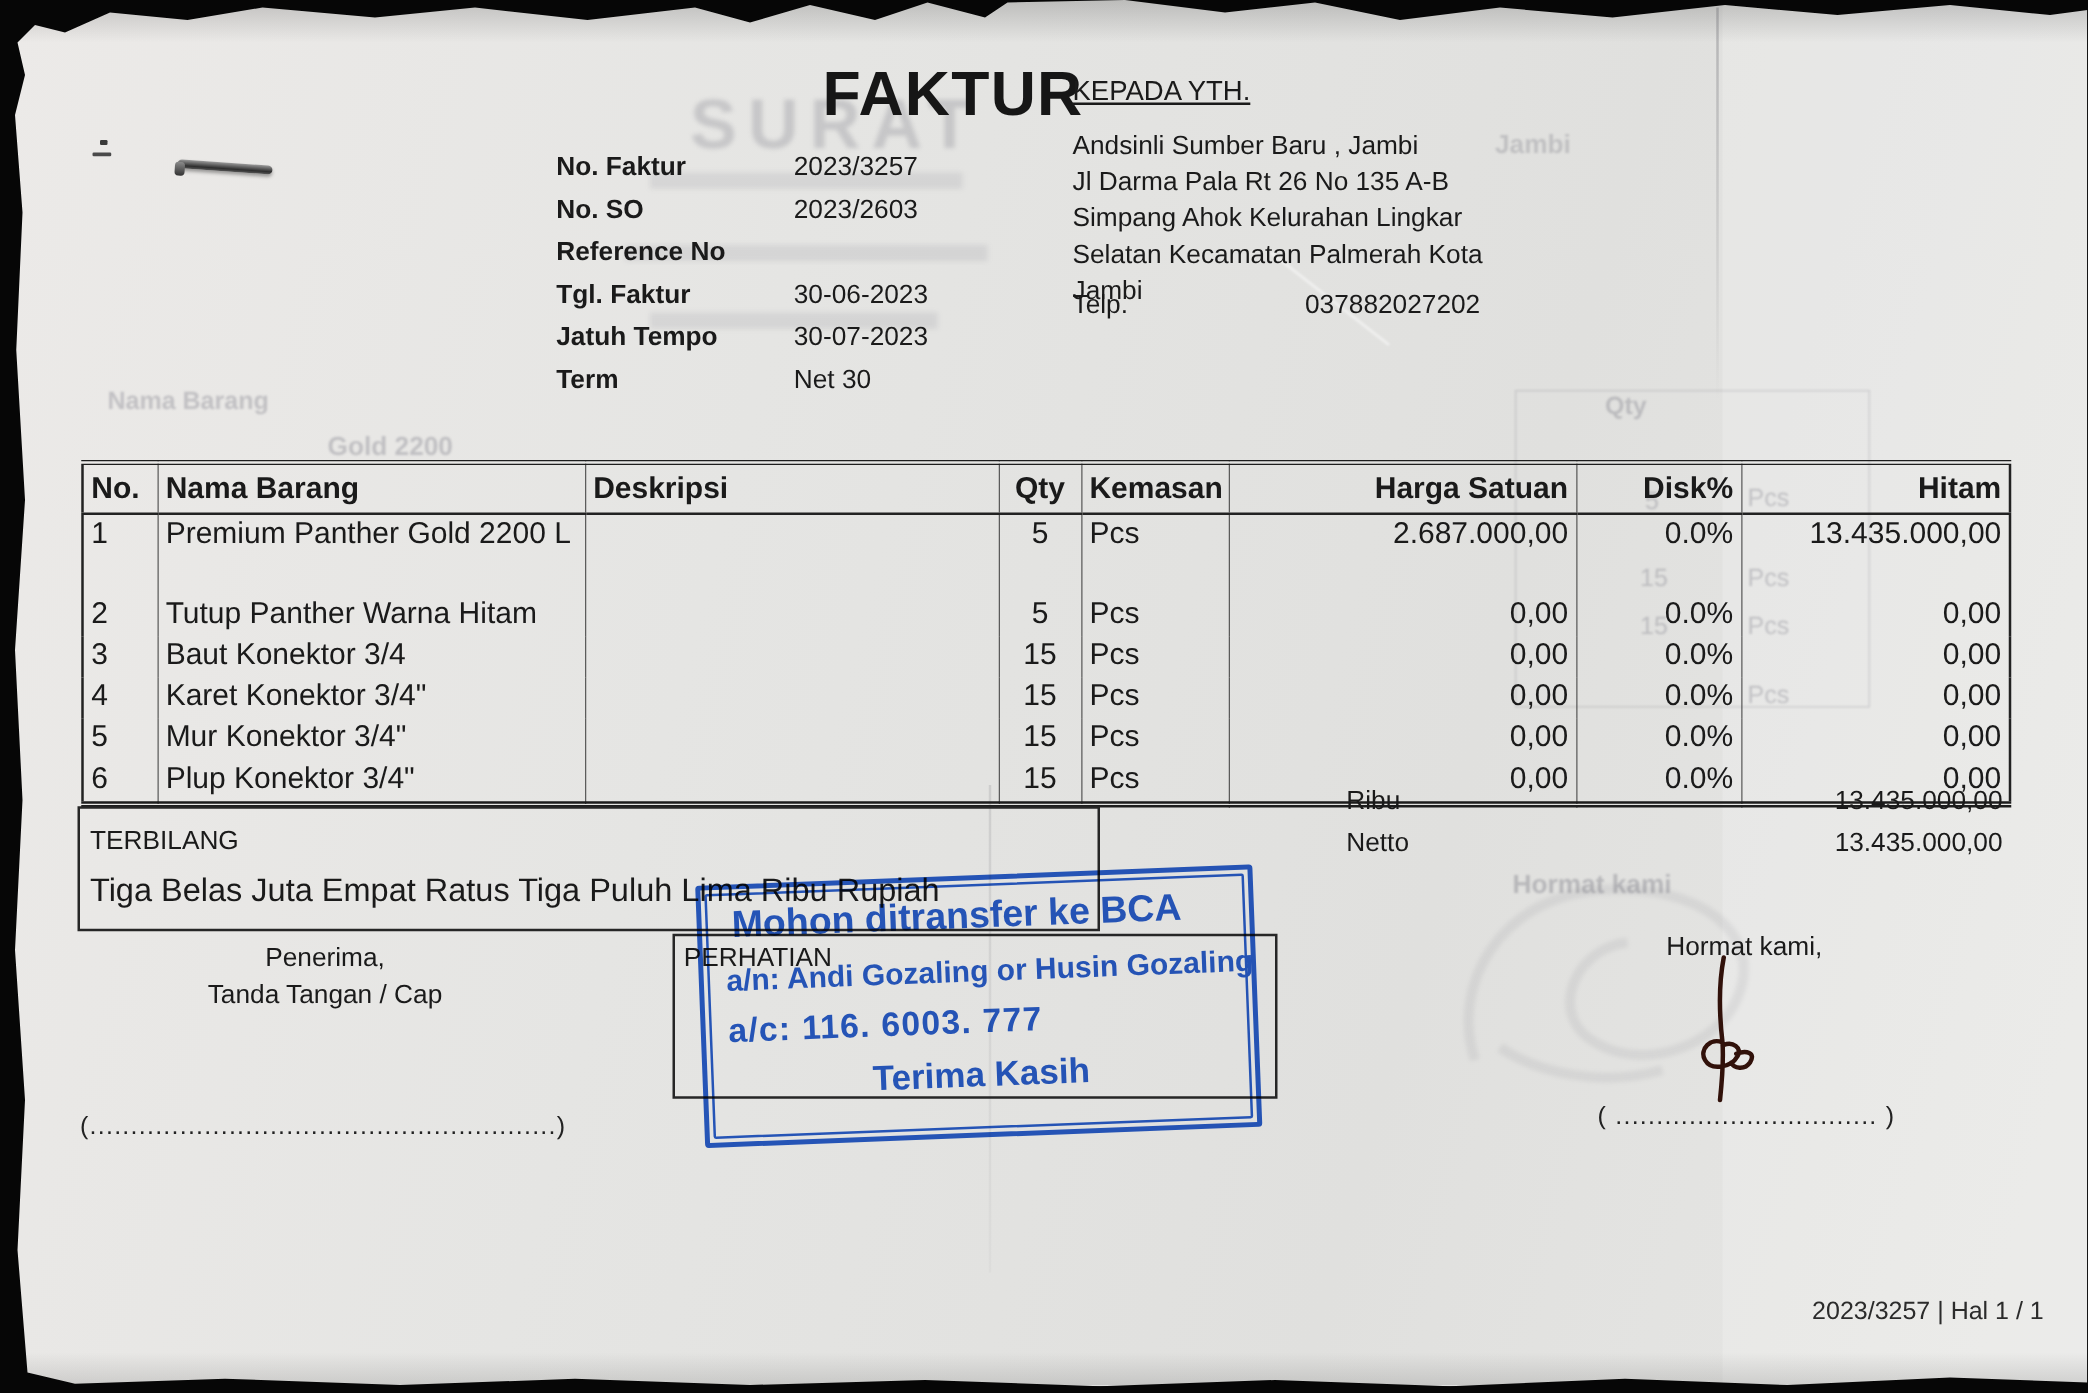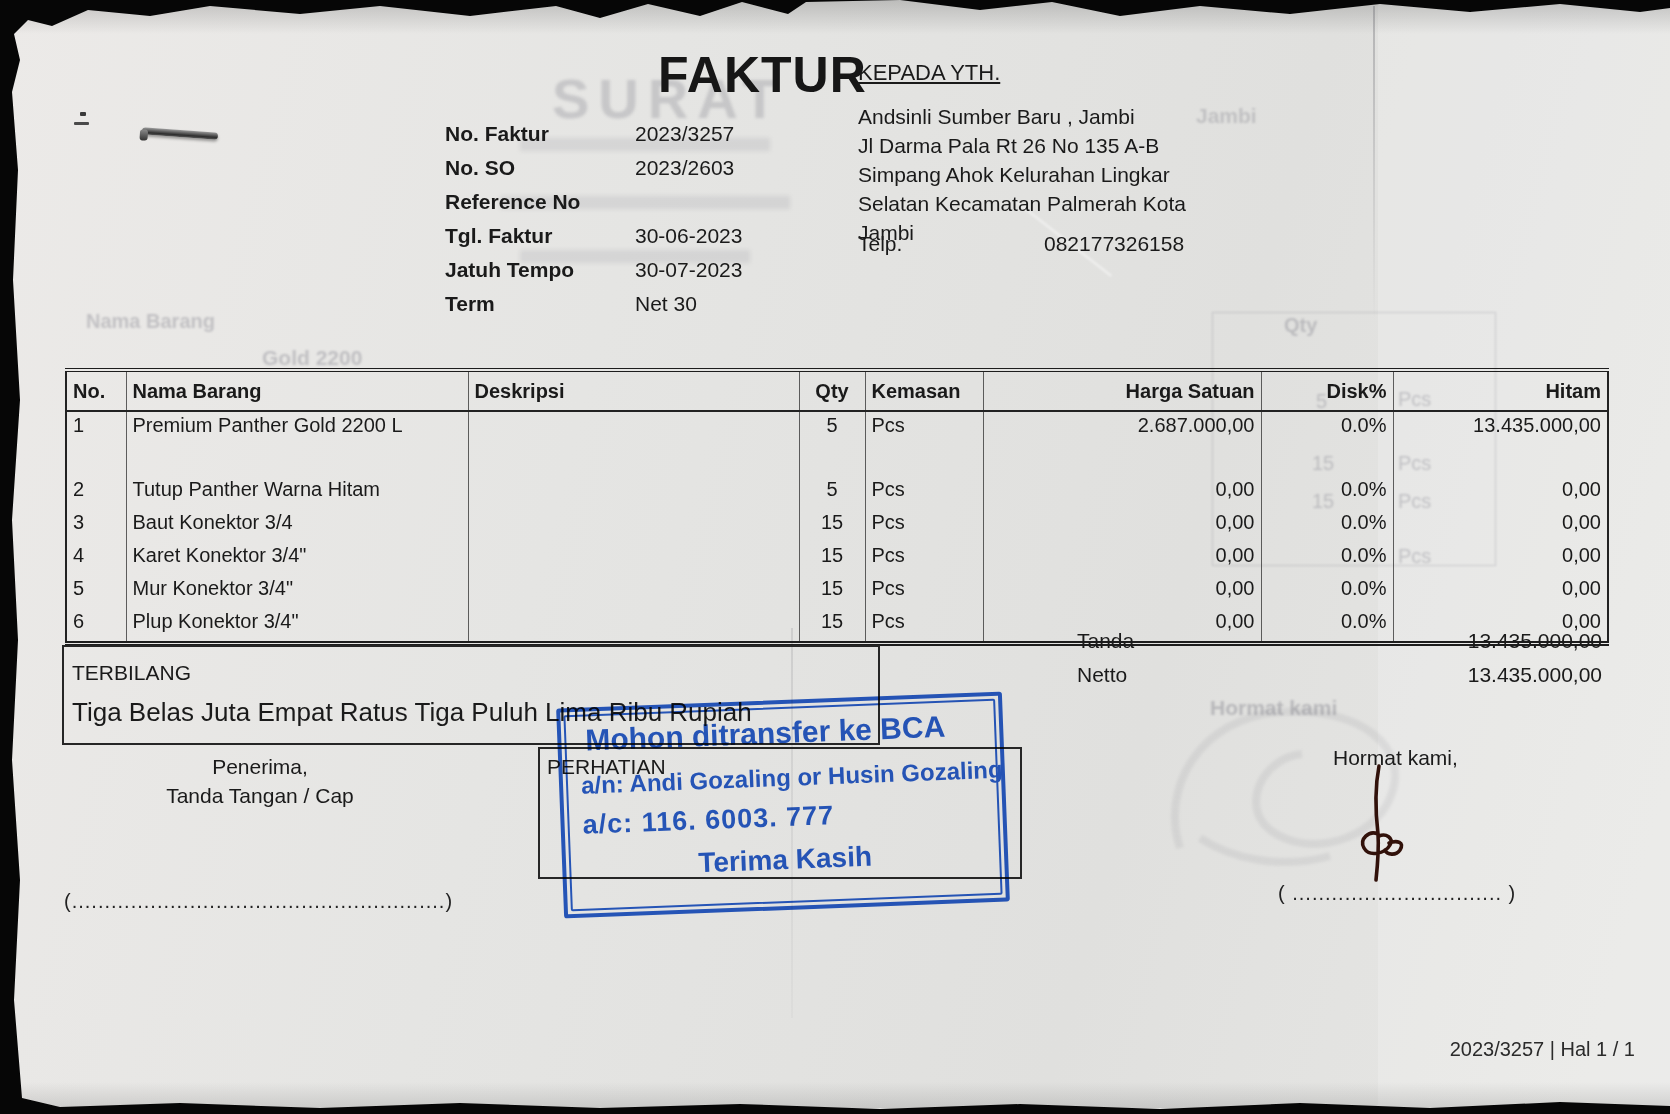--- a/index.html
+++ b/index.html
@@ -52,21 +52,21 @@
   .telp-row .lbl{display:inline-block;width:110px;}
   .telp-row .val{position:absolute;left:186px;top:0;}
 
   .meta{left:445px;top:122px;width:420px;font-size:21px;}
   .meta .row{position:relative;height:34px;}
   .meta .lbl{font-weight:700;}
   .meta .val{position:absolute;left:190px;top:0;font-weight:400;}
 
   
   table.items{position:absolute;left:65px;top:368px;width:1542px;border-collapse:collapse;table-layout:fixed;
-    font-size:20px;border:2px solid #222;border-top:4px double #1d1d1d;border-bottom:5px double #1d1d1d;}
+    font-size:24px;border:2px solid #222;border-top:4px double #1d1d1d;border-bottom:5px double #1d1d1d;}
   table.items th{font-weight:700;height:34px;padding:2px 6px;border-bottom:2px solid #222;vertical-align:middle;}
   table.items td{padding:2px 6px;vertical-align:top;line-height:1.12;}
   table.items th,table.items td{border-left:1px solid rgba(45,45,45,.75);overflow:hidden;white-space:nowrap;}
   table.items td.wrap{white-space:normal;}
   table.items .c{text-align:center;}   table.items .r{text-align:right;}   table.items .l{text-align:left;}
   tr.row1 td{height:60px;}  tr.rowN td{height:29px;}
 
   .totals{font-size:21px;}
   .tot-lbl1{left:1077px;top:629px;}  .tot-val1{left:1320px;top:629px;width:282px;text-align:right;}
   .tot-lbl2{left:1077px;top:663px;}  .tot-val2{left:1320px;top:663px;width:282px;text-align:right;}
@@ -137,21 +137,21 @@
     <div class="abs recipient">
       <div class="head">KEPADA YTH.</div>
       <div>Andsinli Sumber Baru , Jambi</div>
       <div>Jl Darma Pala Rt 26 No 135 A-B</div>
       <div>Simpang Ahok Kelurahan Lingkar</div>
       <div>Selatan Kecamatan Palmerah Kota</div>
       <div>Jambi</div>
     </div>
     <div class="abs telp-row">
       <span class="lbl">Telp.</span>
-      <span class="val">082177326158</span>
+      <span class="val">037882027202</span>
     </div>
 
     <div class="abs meta">
       <div class="row"><span class="lbl">No. Faktur</span><span class="val">2023/3257</span></div>
       <div class="row"><span class="lbl">No. SO</span><span class="val">2023/2603</span></div>
       <div class="row"><span class="lbl">Reference No</span><span class="val"></span></div>
       <div class="row"><span class="lbl">Tgl. Faktur</span><span class="val">30-06-2023</span></div>
       <div class="row"><span class="lbl">Jatuh Tempo</span><span class="val">30-07-2023</span></div>
       <div class="row"><span class="lbl">Term</span><span class="val">Net 30</span></div>
     </div>
@@ -236,21 +236,21 @@
           <td class="l"></td>
           <td class="c">15</td>
           <td class="l">Pcs</td>
           <td class="r">0,00</td>
           <td class="r">0.0%</td>
           <td class="r">0,00</td>
         </tr>
       </tbody>
     </table>
 
-    <div class="abs totals tot-lbl1">Tanda</div>
+    <div class="abs totals tot-lbl1">Ribu</div>
     <div class="abs totals tot-val1">13.435.000,00</div>
     <div class="abs totals tot-lbl2">Netto</div>
     <div class="abs totals tot-val2">13.435.000,00</div>
 
     <div class="abs terbilang">
       <div class="lbl">TERBILANG</div>
       <div class="txt">Tiga Belas Juta Empat Ratus Tiga Puluh Lima Ribu Rupiah</div>
     </div>
 
     <div class="abs penerima">

